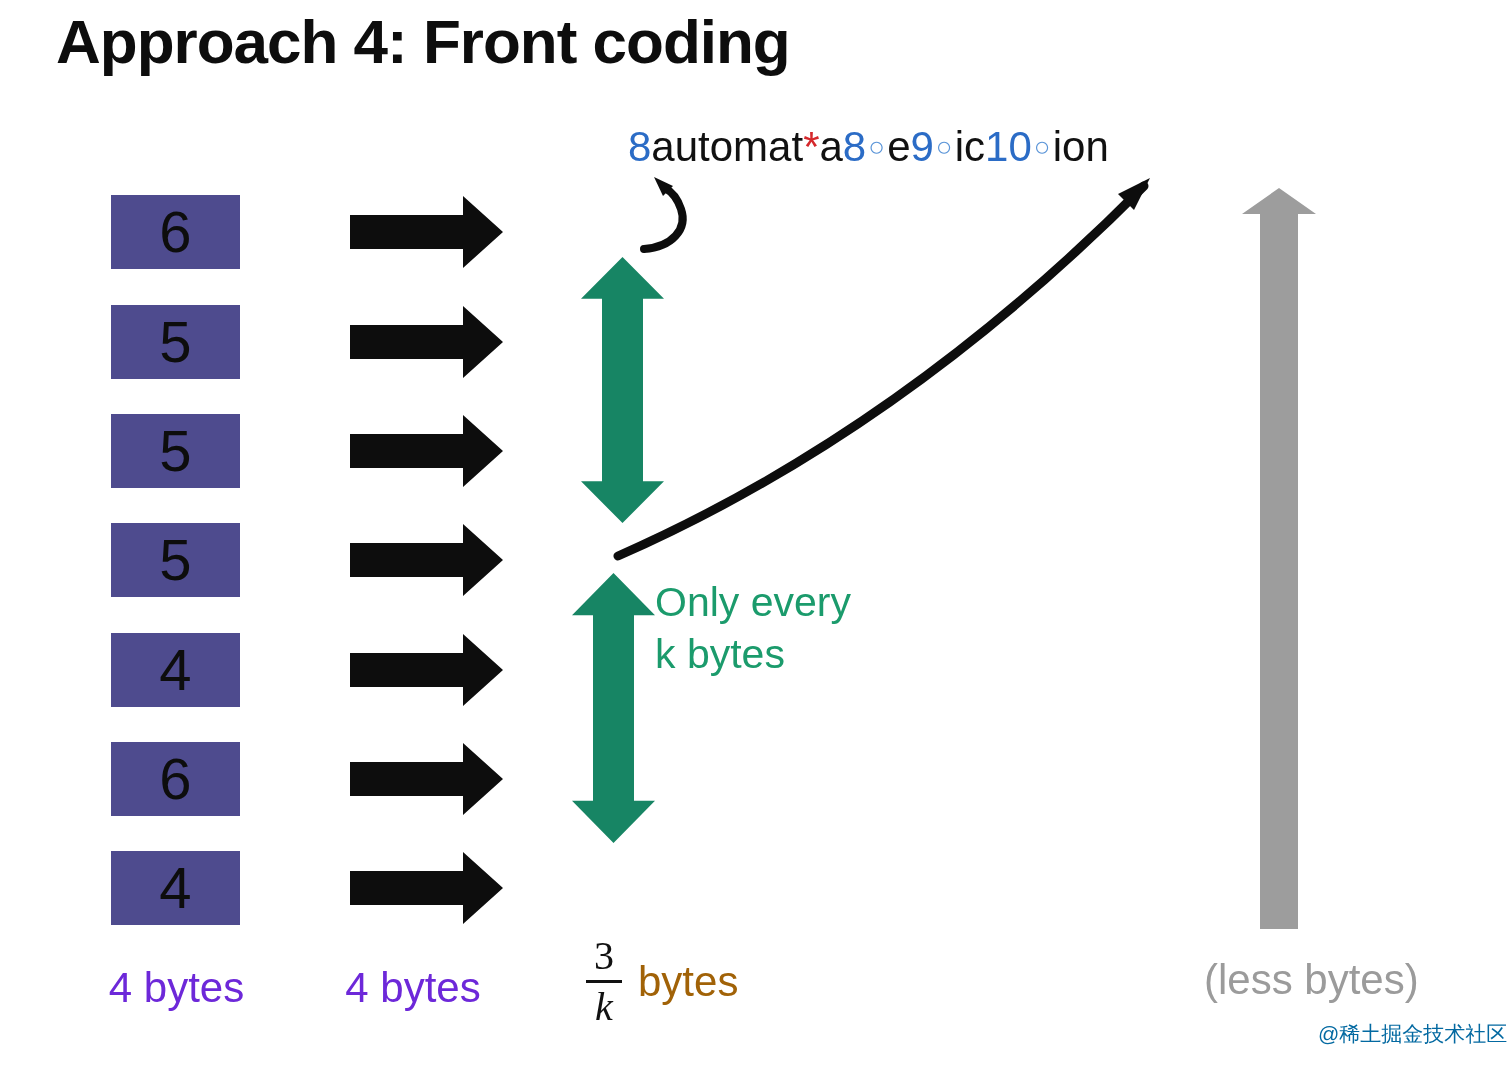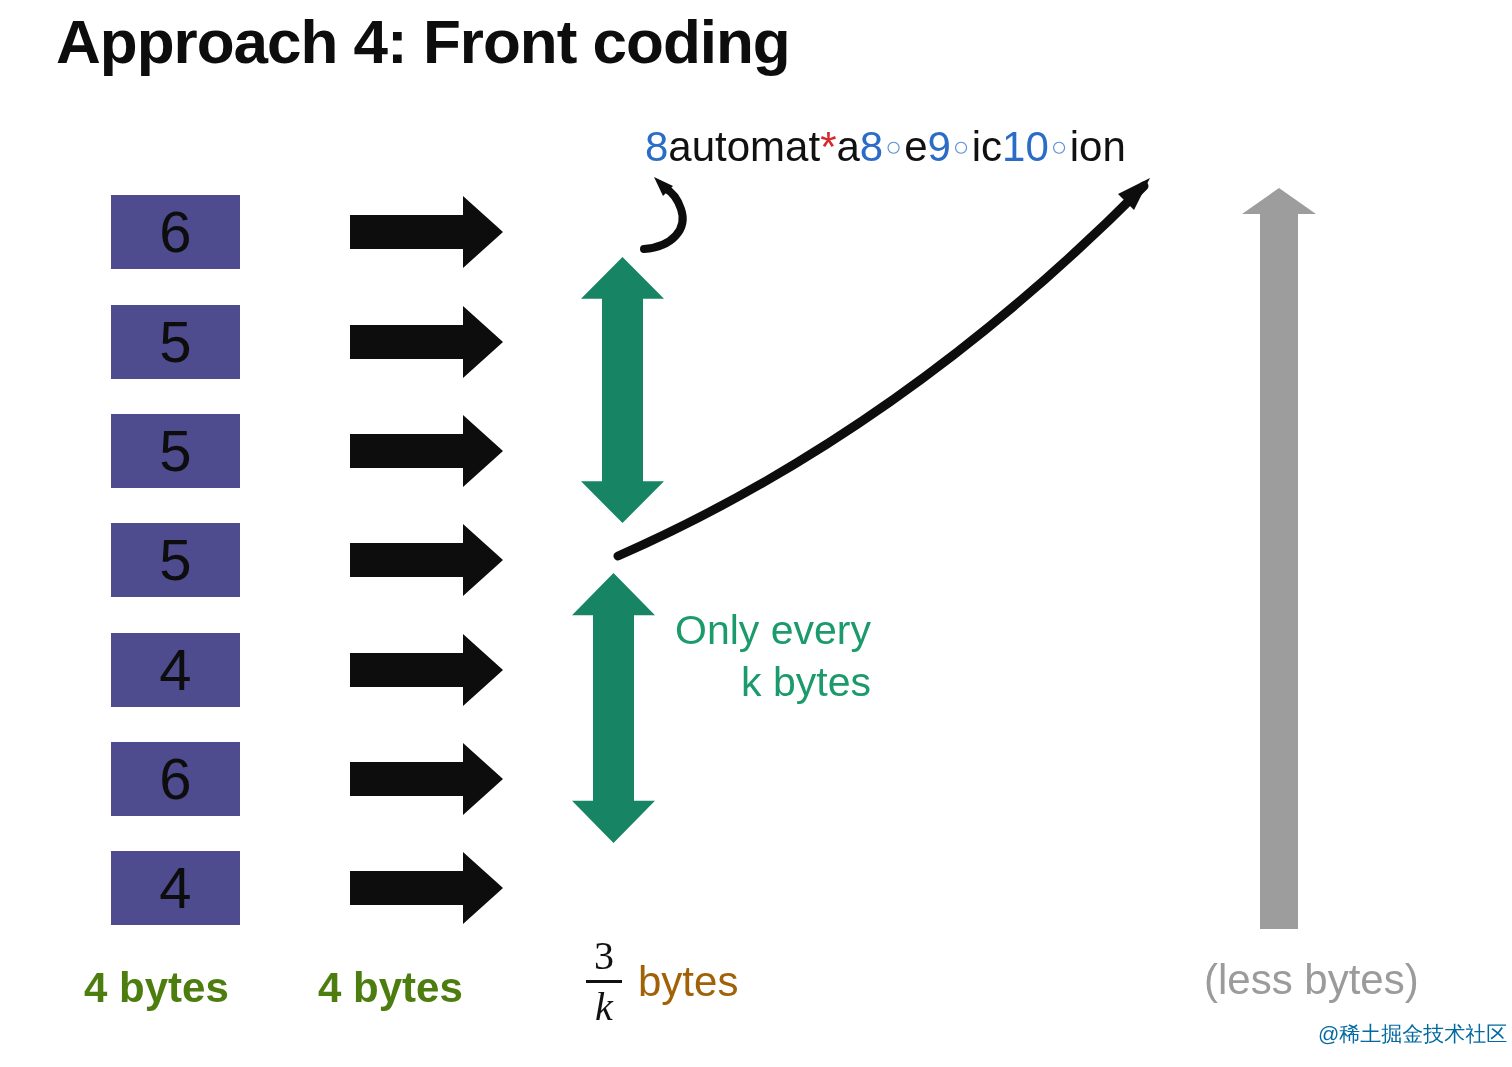--- a/index.html
+++ b/index.html
@@ -14,21 +14,21 @@
   .abs{position:absolute;}
   .title{
     left:56px; top:8px;
     font-size:62px;
     font-weight:bold;
     letter-spacing:-1px;
     line-height:1.1;
     white-space:nowrap;
   }
   .encoded{
-    left:645px; top:124px;
+    left:628px; top:124px;
     font-size:42px;
     line-height:1.1;
     white-space:nowrap;
   }
   .encoded .seg{display:inline;}
   .encoded .circ{
     font-size:28px;
     vertical-align:5px;
     margin:0 2px;
   }
@@ -41,34 +41,33 @@
     justify-content:center;
   }
   .tbox span{
     font-size:58px;
     color:#0d0d0d;
     line-height:1;
   }
   .barrow{left:350px; width:153px; height:72px;}
   .garrow{width:83px;}
   .green-label{
-    left:655px; top:604px;
+    left:655px; top:576px;
     width:216px;
-    text-align:right;
+    text-align:left;
     font-size:41px;
     line-height:52px;
     white-space:nowrap;
   }
   .byte-label{
     top:964px;
     font-size:42px;
-    text-align:left;
-    color:#4d7c0f;
+    text-align:center;
+    color:#6d28d9;
     white-space:nowrap;
-    font-weight:bold;
   }
   .frac-wrap{
     left:586px; top:936px;
     display:flex;
     align-items:center;
     gap:16px;
   }
   .frac{
     display:flex;
     flex-direction:column;

